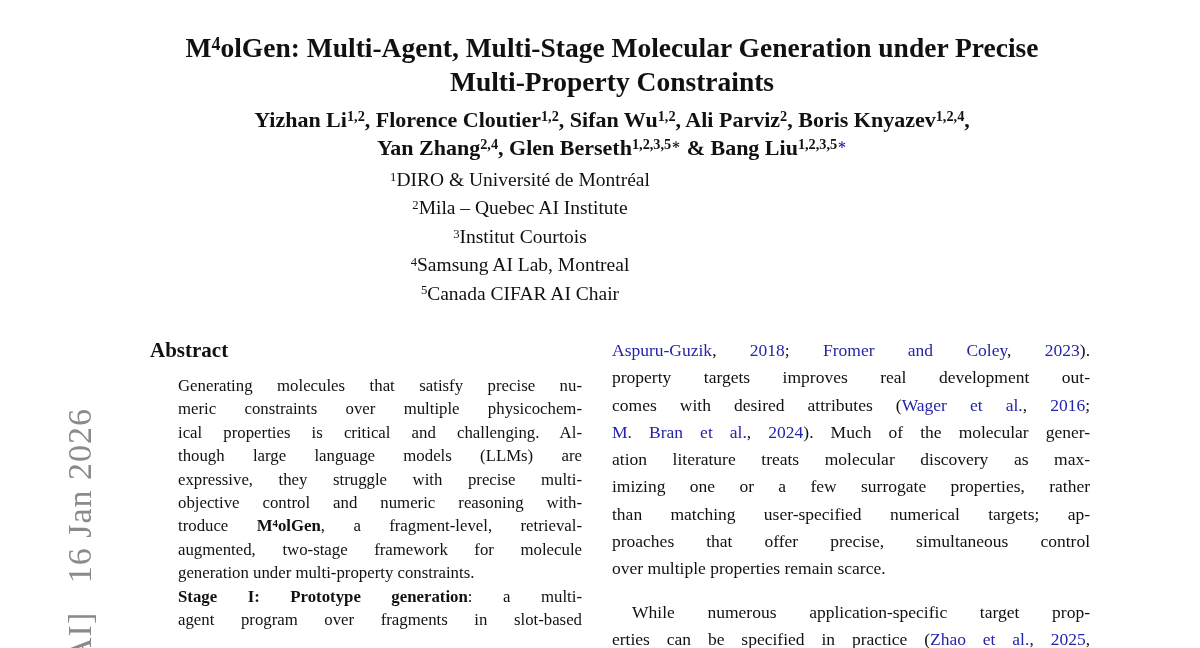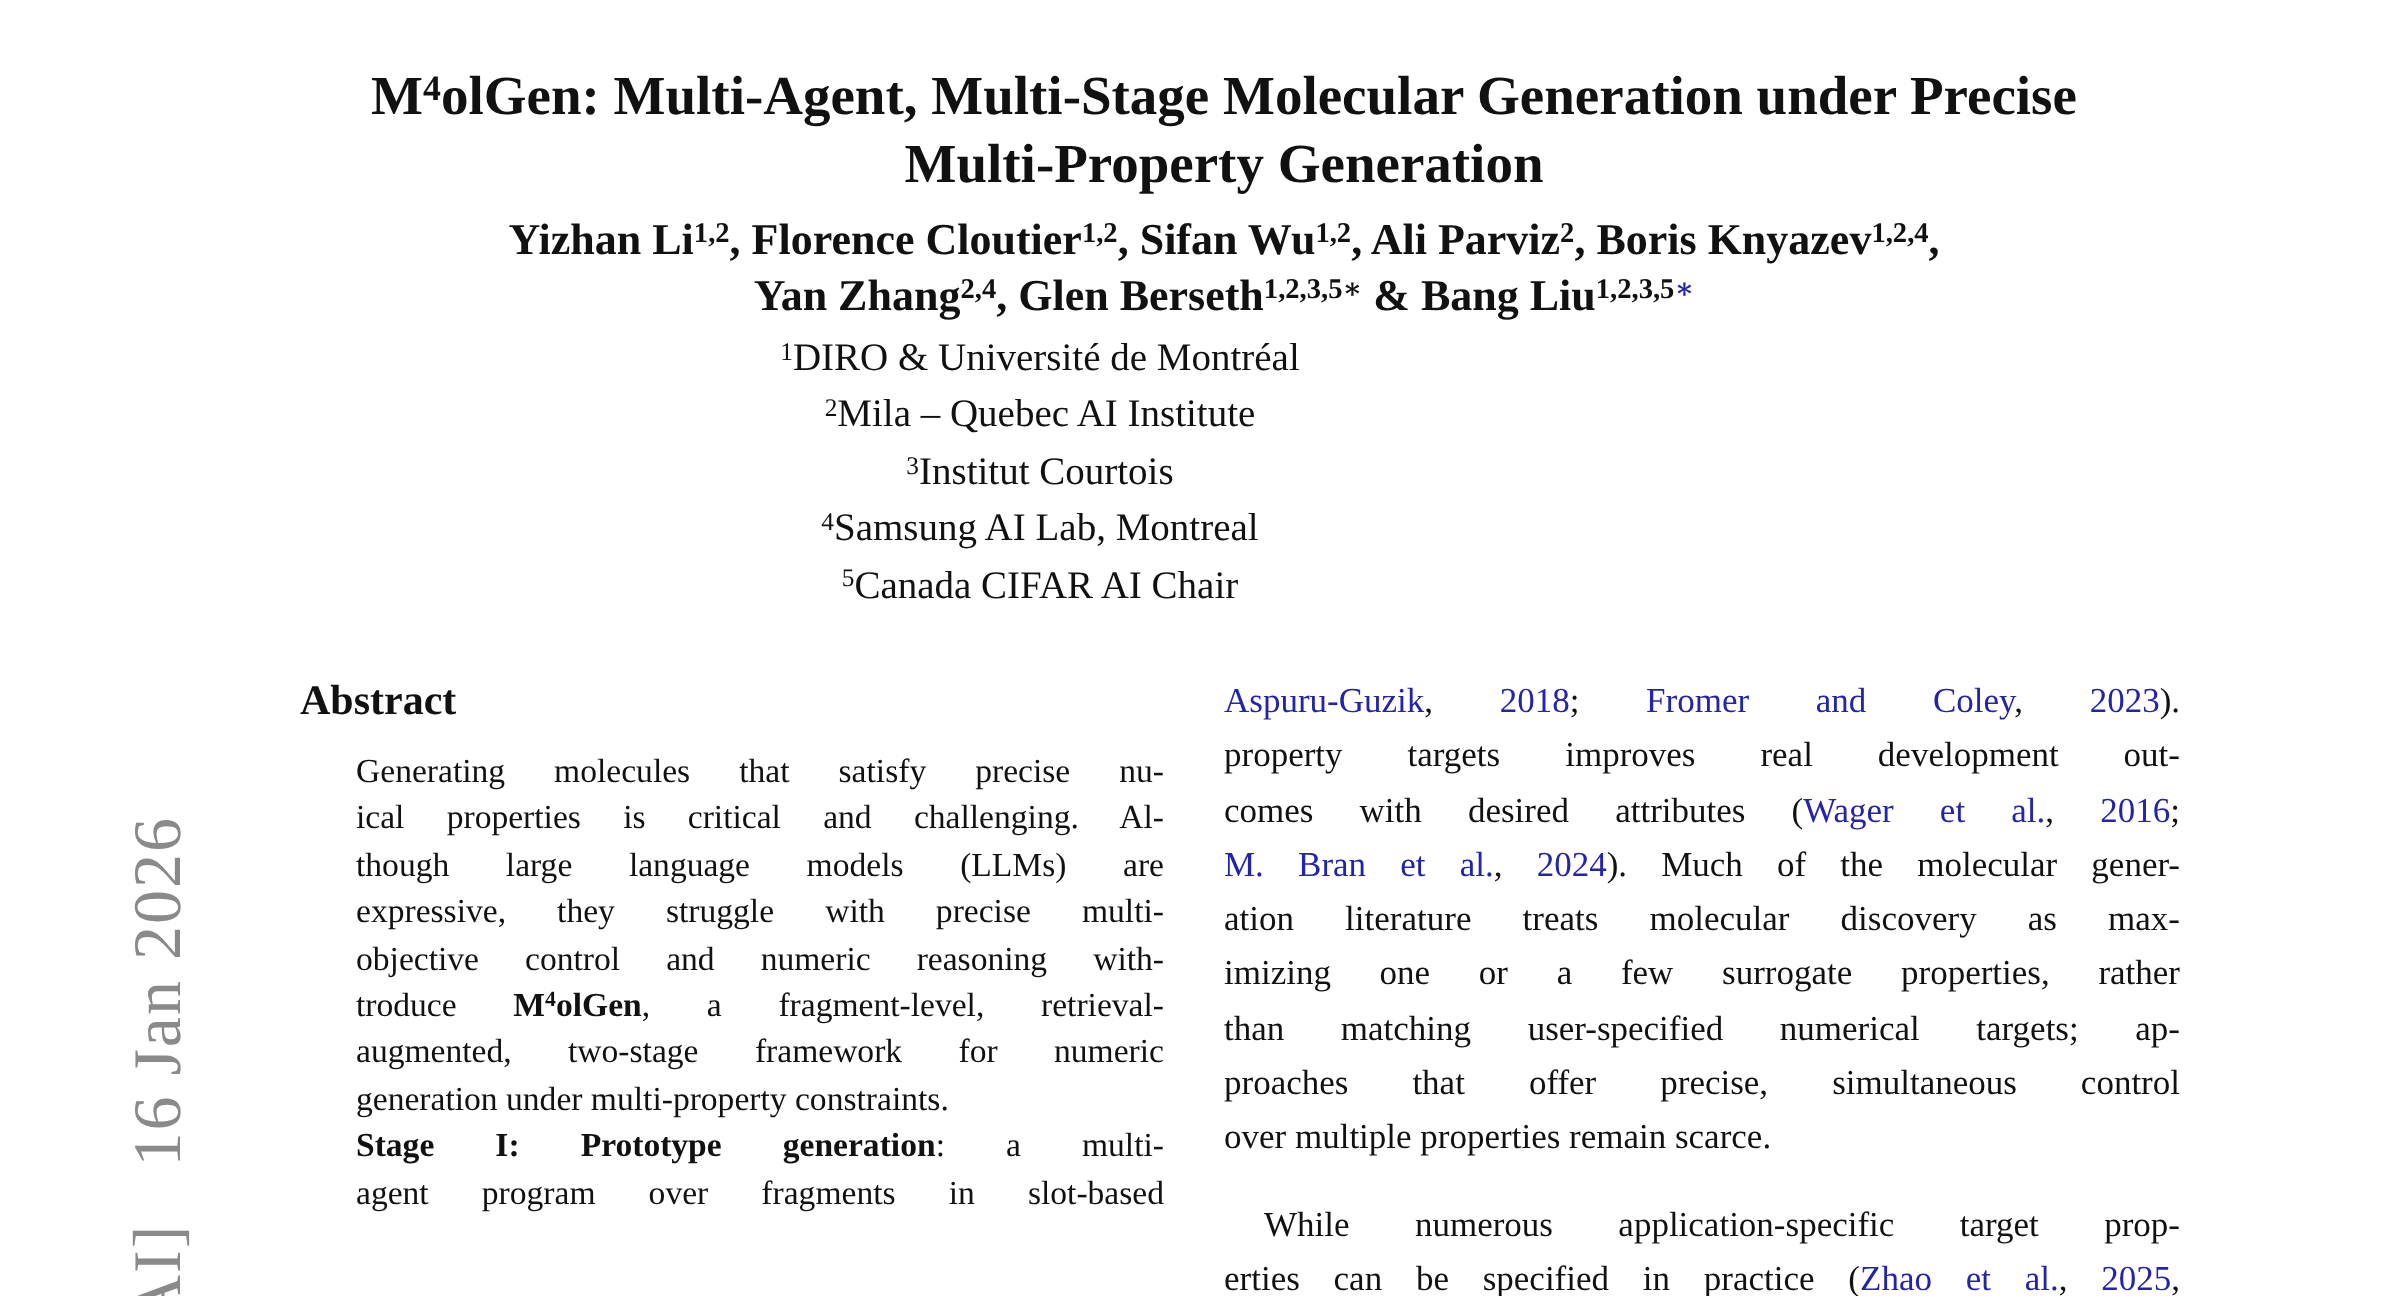--- a/index.html
+++ b/index.html
@@ -48,46 +48,47 @@
     white-space:pre; letter-spacing:1px;
   }
 </style>
 </head>
 <body>
 
 <div class="watermark">AI]   16 Jan 2026</div>
 
 <div class="title center-lines">
     <div class="jline"><span>M</span><span class="sup">4</span><span>olGen: Multi-Agent, Multi-Stage Molecular Generation under Precise</span></div>
-    <div class="jline"><span>Multi-Property Generation</span></div>
+    <div class="jline"><span>Multi-Property Constraints</span></div>
   </div>
 
 <div class="authors center-lines">
     <div class="jline"><span>Yizhan Li</span><span class="sup">1,2</span><span>, Florence Cloutier</span><span class="sup">1,2</span><span>, Sifan Wu</span><span class="sup">1,2</span><span>, Ali Parviz</span><span class="sup">2</span><span>, Boris Knyazev</span><span class="sup">1,2,4</span><span>,</span></div>
     <div class="jline"><span>Yan Zhang</span><span class="sup">2,4</span><span>, Glen Berseth</span><span class="sup">1,2,3,5∗</span><span> &amp; Bang Liu</span><span class="sup">1,2,3,5</span><span class="sup link">∗</span></div>
   </div>
 
 <div class="affils center-lines">
     <div class="jline"><span class="sup">1</span><span>DIRO &amp; Université de Montréal</span></div>
     <div class="jline"><span class="sup">2</span><span>Mila – Quebec AI Institute</span></div>
     <div class="jline"><span class="sup">3</span><span>Institut Courtois</span></div>
     <div class="jline"><span class="sup">4</span><span>Samsung AI Lab, Montreal</span></div>
     <div class="jline"><span class="sup">5</span><span>Canada CIFAR AI Chair</span></div>
   </div>
 
 <div class="abstract-heading">Abstract</div>
 
 <div class="abstract-body">
     <div class="jline"><span>Generating molecules that satisfy precise nu-</span></div>
+    <div class="jline"><span>meric constraints over multiple physicochem-</span></div>
     <div class="jline"><span>ical properties is critical and challenging. Al-</span></div>
     <div class="jline"><span>though large language models (LLMs) are</span></div>
     <div class="jline"><span>expressive, they struggle with precise multi-</span></div>
     <div class="jline"><span>objective control and numeric reasoning with-</span></div>
     <div class="jline"><span>troduce </span><span class="b">M</span><span class="sup b">4</span><span class="b">olGen</span><span>, a fragment-level, retrieval-</span></div>
-    <div class="jline"><span>augmented, two-stage framework for numeric</span></div>
+    <div class="jline"><span>augmented, two-stage framework for molecule</span></div>
     <div class="jline last"><span>generation under multi-property constraints.</span></div>
     <div class="jline"><span class="b">Stage I: Prototype generation</span><span>: a multi-</span></div>
     <div class="jline"><span>agent program over fragments in slot-based</span></div>
   </div>
 
 <div class="intro-col">
     <div class="jline"><span class="link">Aspuru-Guzik</span><span>, </span><span class="link">2018</span><span>; </span><span class="link">Fromer and Coley</span><span>, </span><span class="link">2023</span><span>).</span></div>
     <div class="jline"><span>property targets improves real development out-</span></div>
     <div class="jline"><span>comes with desired attributes (</span><span class="link">Wager et al.</span><span>, </span><span class="link">2016</span><span>;</span></div>
     <div class="jline"><span class="link">M. Bran et al.</span><span>, </span><span class="link">2024</span><span>). Much of the molecular gener-</span></div>

